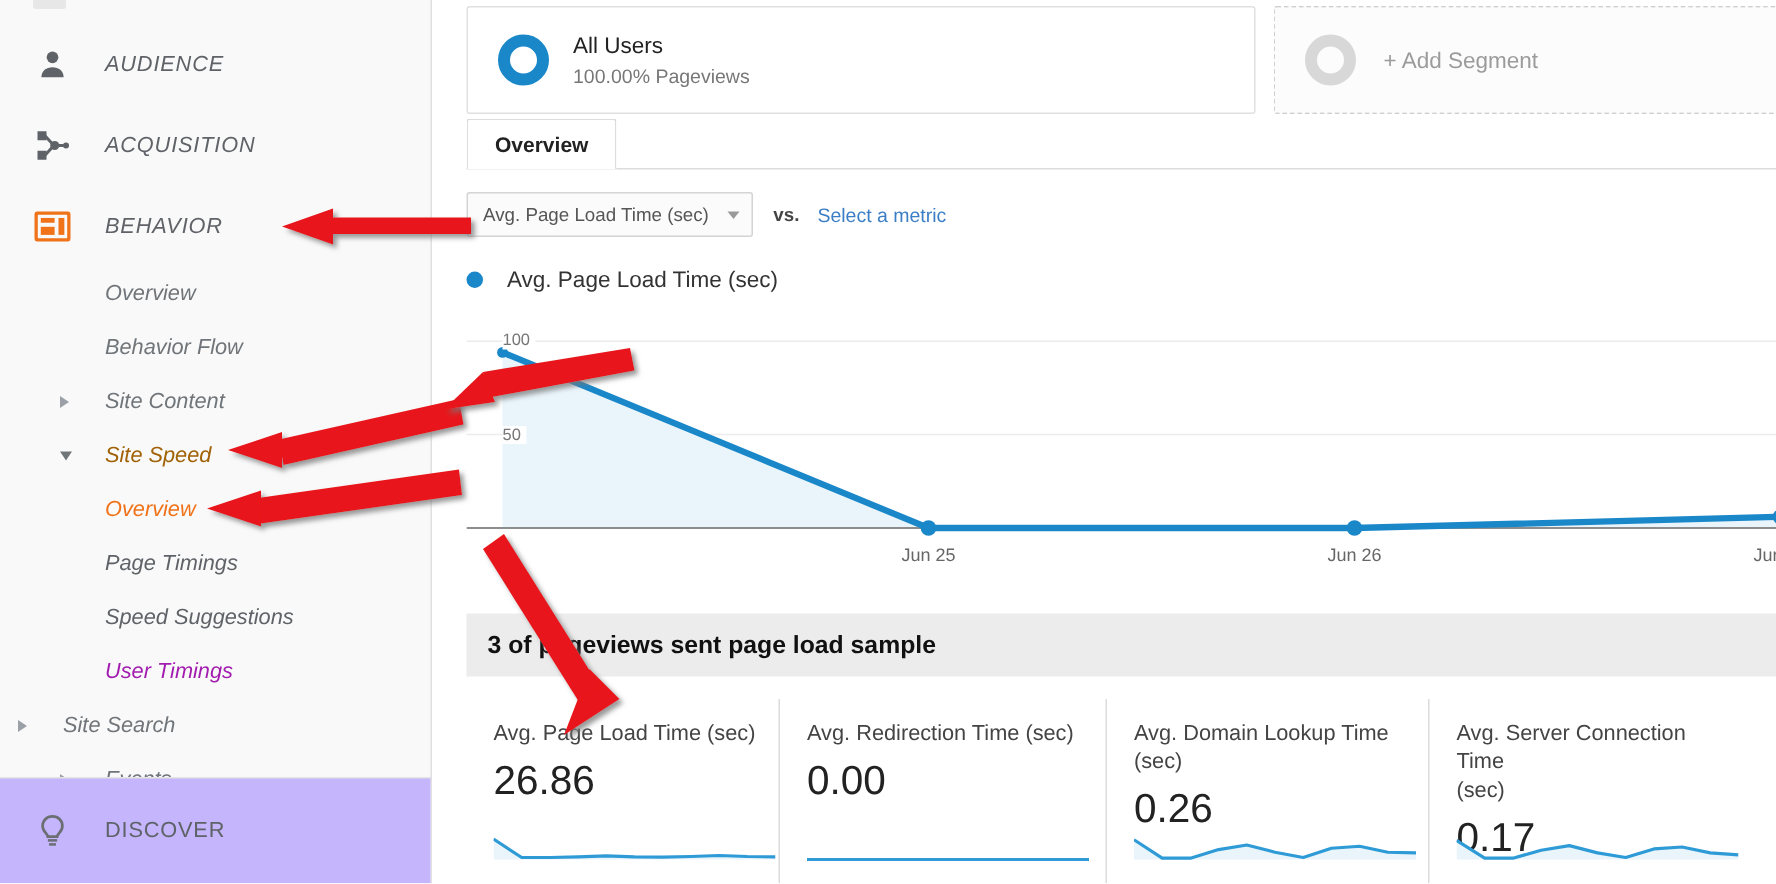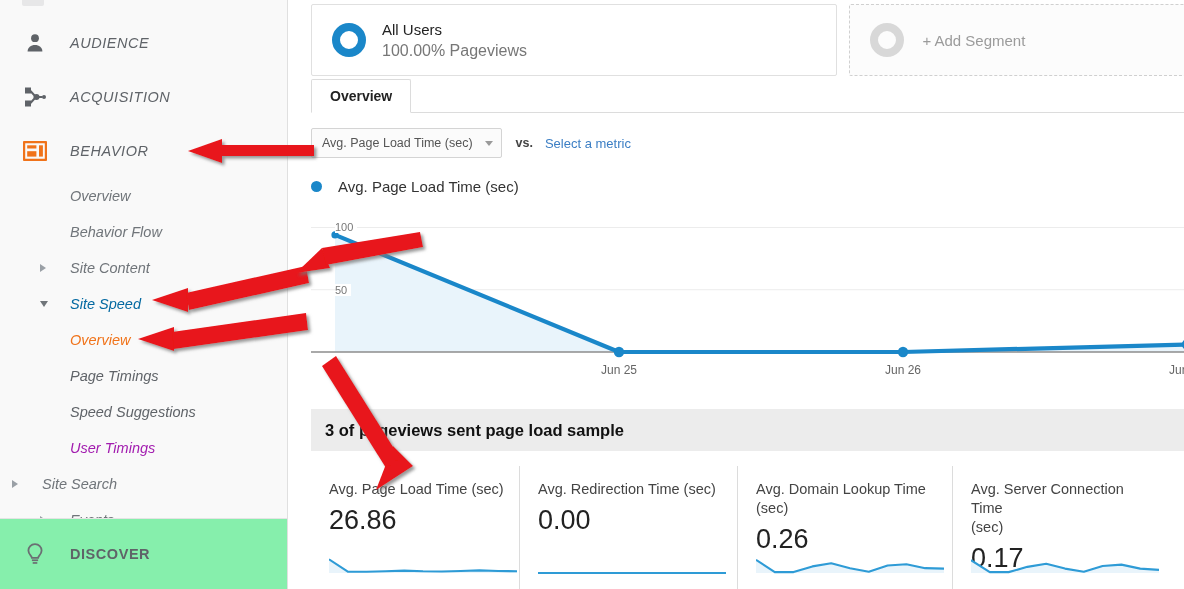--- a/index.html
+++ b/index.html
@@ -80,26 +80,25 @@
   .tri-down {
     width: 0; height: 0;
     border-top: 6px solid #70757a;
     border-left: 4.5px solid transparent;
     border-right: 4.5px solid transparent;
   }
 
   .sidebar-bottom {
     position: absolute; left: 0; bottom: 0;
     width: 317px; height: 71px;
-    background: #86efac;
+    background: #c4b5fd;
     border-top: 1px solid #e4e4e4;
     display: flex; align-items: center;
     padding-left: 22px;
     cursor: pointer;
-    font-weight: bold;
   }
   .sidebar-bottom .glabel {
     margin-left: 22px; font-size: 14.5px; letter-spacing: .55px; color: #5f6368;
   }
 
   
   .main {
     position: absolute; left: 289px; top: 0;
     width: 895px; height: 589px;
     background: #ffffff;
@@ -127,21 +126,21 @@
     width: 520px;
   }
   .donut {
     width: 34px; height: 34px; border-radius: 50%;
     border: 8px solid #1a87c9;
     flex: 0 0 34px;
   }
   .donut.grey { border-color: #d8d8d8; }
   .seg-text { margin-left: 16px; }
   .seg-name { font-size: 15px; color: #222; line-height: 18px; }
-  .seg-sub { font-size: 16px; color: #777; margin-top: 3px; }
+  .seg-sub { font-size: 13px; color: #777; margin-top: 3px; }
   .add-label { margin-left: 18px; font-size: 15px; color: #9b9b9b; }
 
   
   .tabbar {
     position: absolute; left: 22px; top: 79px;
     width: 1130px; height: 34px;
     border-bottom: 1px solid #dcdcdc;
   }
   .tab {
     position: absolute; left: 0; top: 0;
@@ -301,21 +300,21 @@
       <div class="nav-sub" style="position:absolute;left:0;top:250px;width:288px;">
         <span class="arrow">
             <span class="tri-right"></span>
           </span>
         <span class="slabel">Site Content</span>
       </div>
       <div class="nav-sub" style="position:absolute;left:0;top:286px;width:288px;">
         <span class="arrow">
             <span class="tri-down"></span>
           </span>
-        <span class="slabel" style="color:#0369a1">Site Speed</span>
+        <span class="slabel" style="color:#a16207">Site Speed</span>
       </div>
       <div class="nav-sub noarrow selected" style="position:absolute;left:0;top:322px;width:288px;">
         <span class="slabel">Overview</span>
       </div>
       <div class="nav-sub noarrow" style="position:absolute;left:0;top:358px;width:288px;">
         <span class="slabel" style="color:#5f6368">Page Timings</span>
       </div>
       <div class="nav-sub noarrow" style="position:absolute;left:0;top:394px;width:288px;">
         <span class="slabel" style="color:#5f6368">Speed Suggestions</span>
       </div>

